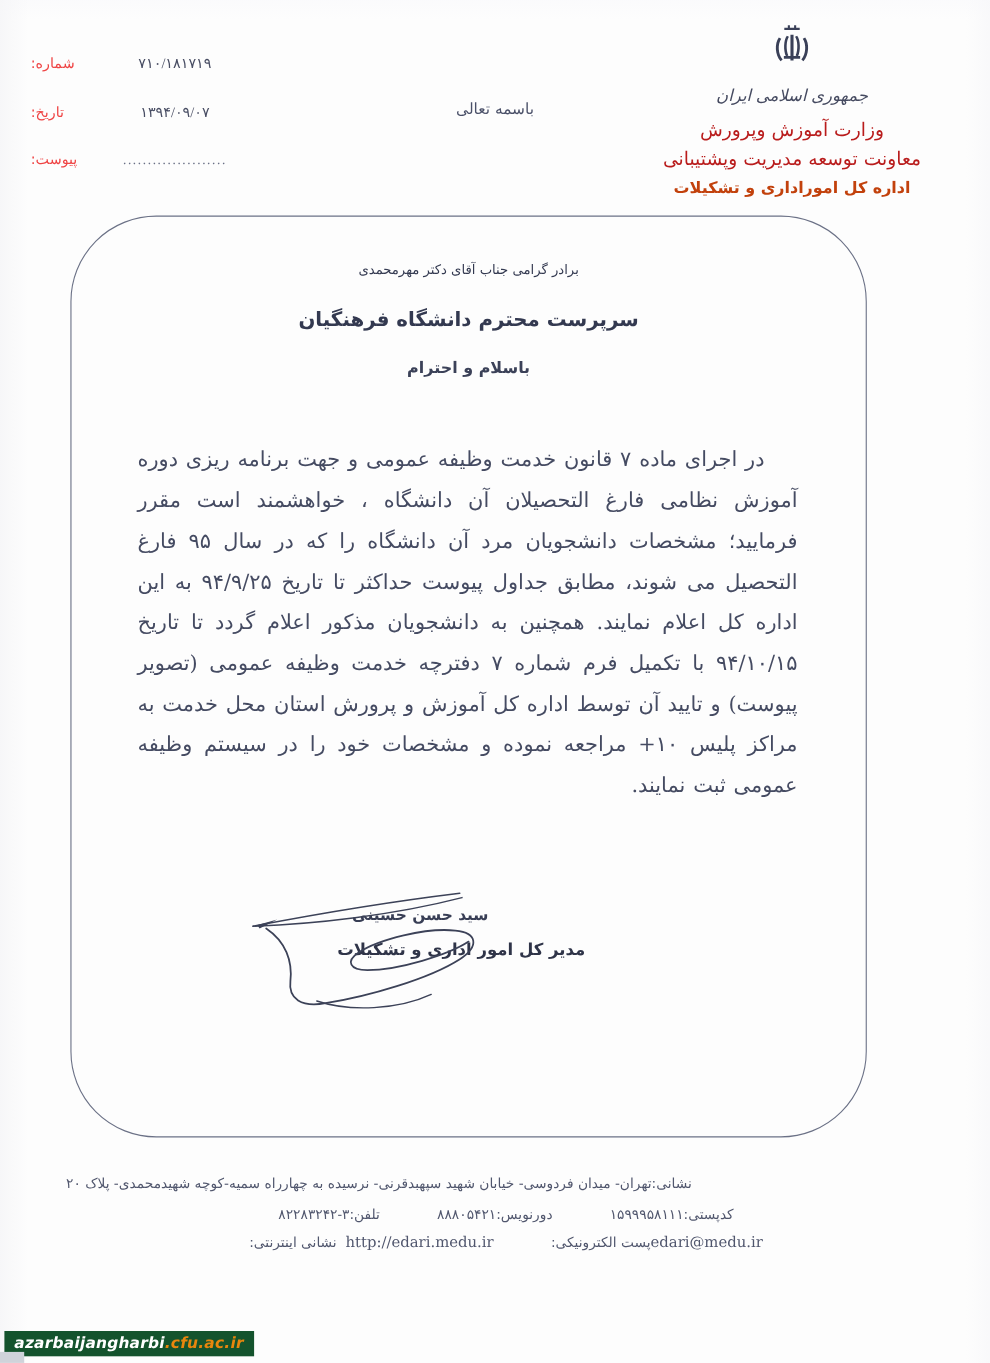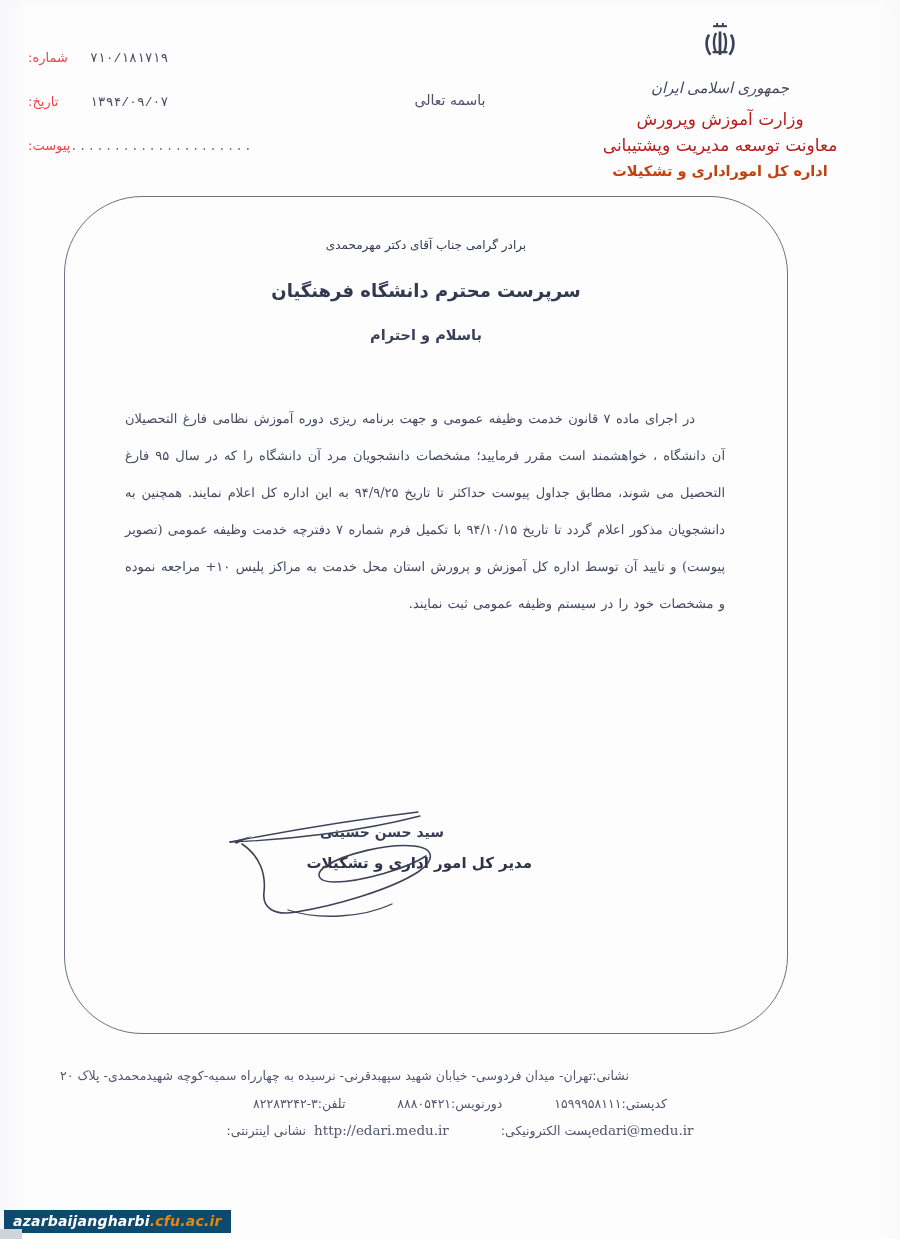--- a/index.html
+++ b/index.html
@@ -91,25 +91,25 @@
     height: 44px;
   }
   .meta-label {
     width: 62px;
     text-align: left;
     letter-spacing: 0.3px;
     color: #ef4444;
   }
   .meta-value {
     flex: 1;
-    text-align: left;
+    text-align: center;
     letter-spacing: 1.1px;
     color: #484d63;
     direction: ltr;
-    font-family: Liberation Mono, monospace;
+    font-family: Liberation Serif, serif;
   }
   .meta-dots {
     letter-spacing: 1.5px;
     font-size: 12px;
     color: #6a7086;
   }
 
   
   .frame {
     position: absolute;
@@ -151,21 +151,21 @@
     color: #3b4158;
     letter-spacing: 0.2px;
   }
 
   
   .body-text {
     position: absolute;
     top: 400px;
     left: 125px;
     width: 600px;
-    font-size: 13px;
+    font-size: 19px;
     line-height: 37px;
     text-align: justify;
     text-align-last: right;
     text-indent: 30px;
     color: #454b62;
     font-family: "DejaVu Serif", "Liberation Serif", serif;
     letter-spacing: 0.1px;
     word-spacing: 1px;
   }
 
@@ -238,21 +238,21 @@
     font-family: "DejaVu Serif", "Liberation Serif", serif;
     font-size: 13.5px;
     letter-spacing: 0;
   }
 
   
   .watermark {
     position: absolute;
     left: 4px;
     bottom: 6px;
-    background: #0c4a6e;
+    background: #14532d;
     padding: 4px 9px 5px 9px;
     font-style: italic;
     font-weight: bold;
     font-size: 14px;
     letter-spacing: 0.2px;
     direction: ltr;
     font-family: "DejaVu Sans", "Liberation Sans", sans-serif;
     line-height: 1;
   }
   .wm-a { color: #ffffff; }

